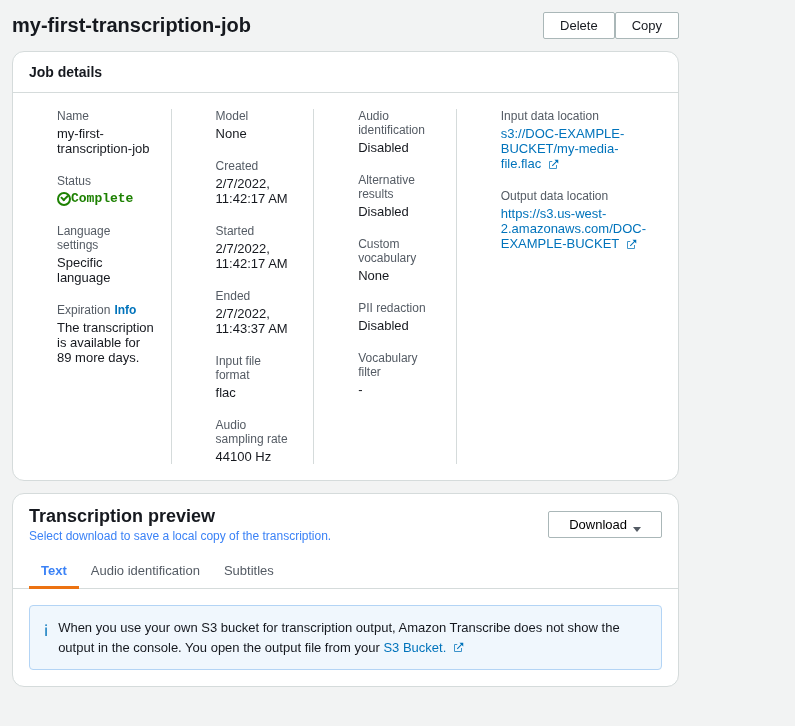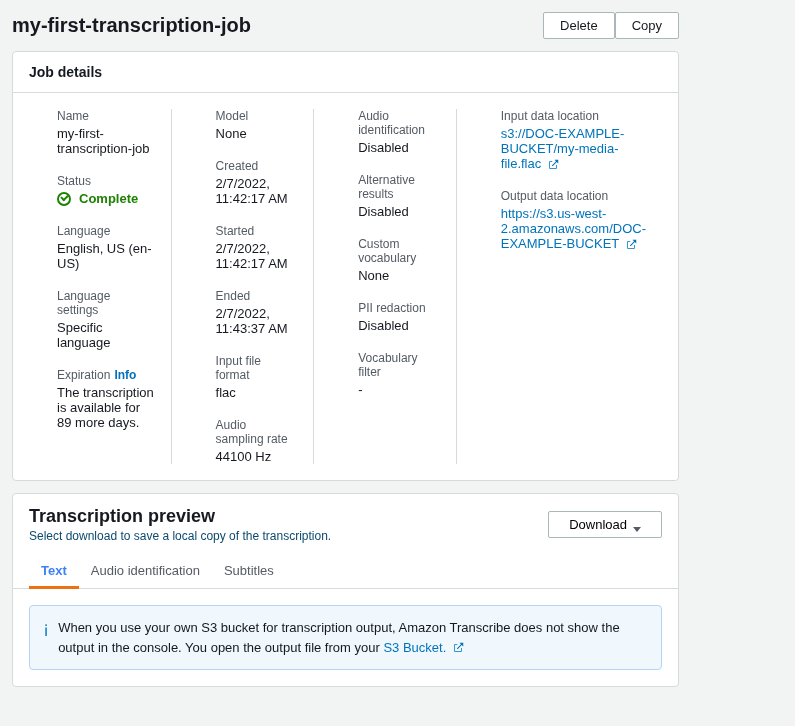--- a/index.html
+++ b/index.html
@@ -38,21 +38,21 @@
       background: #fff;
       color: #16191f;
       border-radius: 2px;
       cursor: pointer;
       font-size: 13px;
       font-weight: 400;
     }
     .card {
       background: #fff;
       border: 1px solid #d5dbdb;
-      border-radius: 4px;
+      border-radius: 12px;
       margin-bottom: 12px;
     }
     .card-header {
       padding: 12px 16px;
       border-bottom: 1px solid #d5dbdb;
       font-weight: 700;
       font-size: 14px;
     }
     .card-body {
       padding: 16px;
@@ -80,21 +80,22 @@
     }
     .detail-value {
       font-size: 13px;
       color: #16191f;
     }
     .status-complete {
       color: #1d8102;
       font-weight: 600;
       display: flex;
       align-items: center;
-      gap: 8px;
+      gap: 0;
+      font-family: Liberation Mono, monospace;
     }
     .status-icon {
       display: inline-flex;
       align-items: center;
       justify-content: center;
       width: 14px;
       height: 14px;
       border-radius: 50%;
       border: 2px solid #1d8102;
       position: relative;
@@ -133,21 +134,21 @@
       align-items: center;
       justify-content: space-between;
       padding: 12px 16px;
     }
     .preview-title {
       font-weight: 700;
       font-size: 18px;
     }
     .preview-subtitle {
       font-size: 12px;
-      color: #0c4a6e;
+      color: #3b82f6;
       margin-top: 2px;
     }
     .download-btn {
       display: flex;
       align-items: flex-end;
       gap: 6px;
       padding: 5px 20px;
       border: 1px solid #aab7b8;
       background: #fff;
       border-radius: 2px;
@@ -241,24 +242,20 @@
           <div class="detail-group">
             <div class="detail-label">Name</div>
             <div class="detail-value">my-first-transcription-job</div>
           </div>
           <div class="detail-group">
             <div class="detail-label">Status</div>
             <div class="detail-value status-complete">
               <span class="status-icon"></span>
               <span>Complete</span>
             </div>
-          </div>
-          <div class="detail-group">
-            <div class="detail-label">Language</div>
-            <div class="detail-value">English, US (en-US)</div>
           </div>
           <div class="detail-group">
             <div class="detail-label">Language settings</div>
             <div class="detail-value">Specific language</div>
           </div>
           <div class="detail-group">
             <div class="expiration-label">
               <span>Expiration</span>
               <span class="expiration-info link">Info</span>
             </div>

